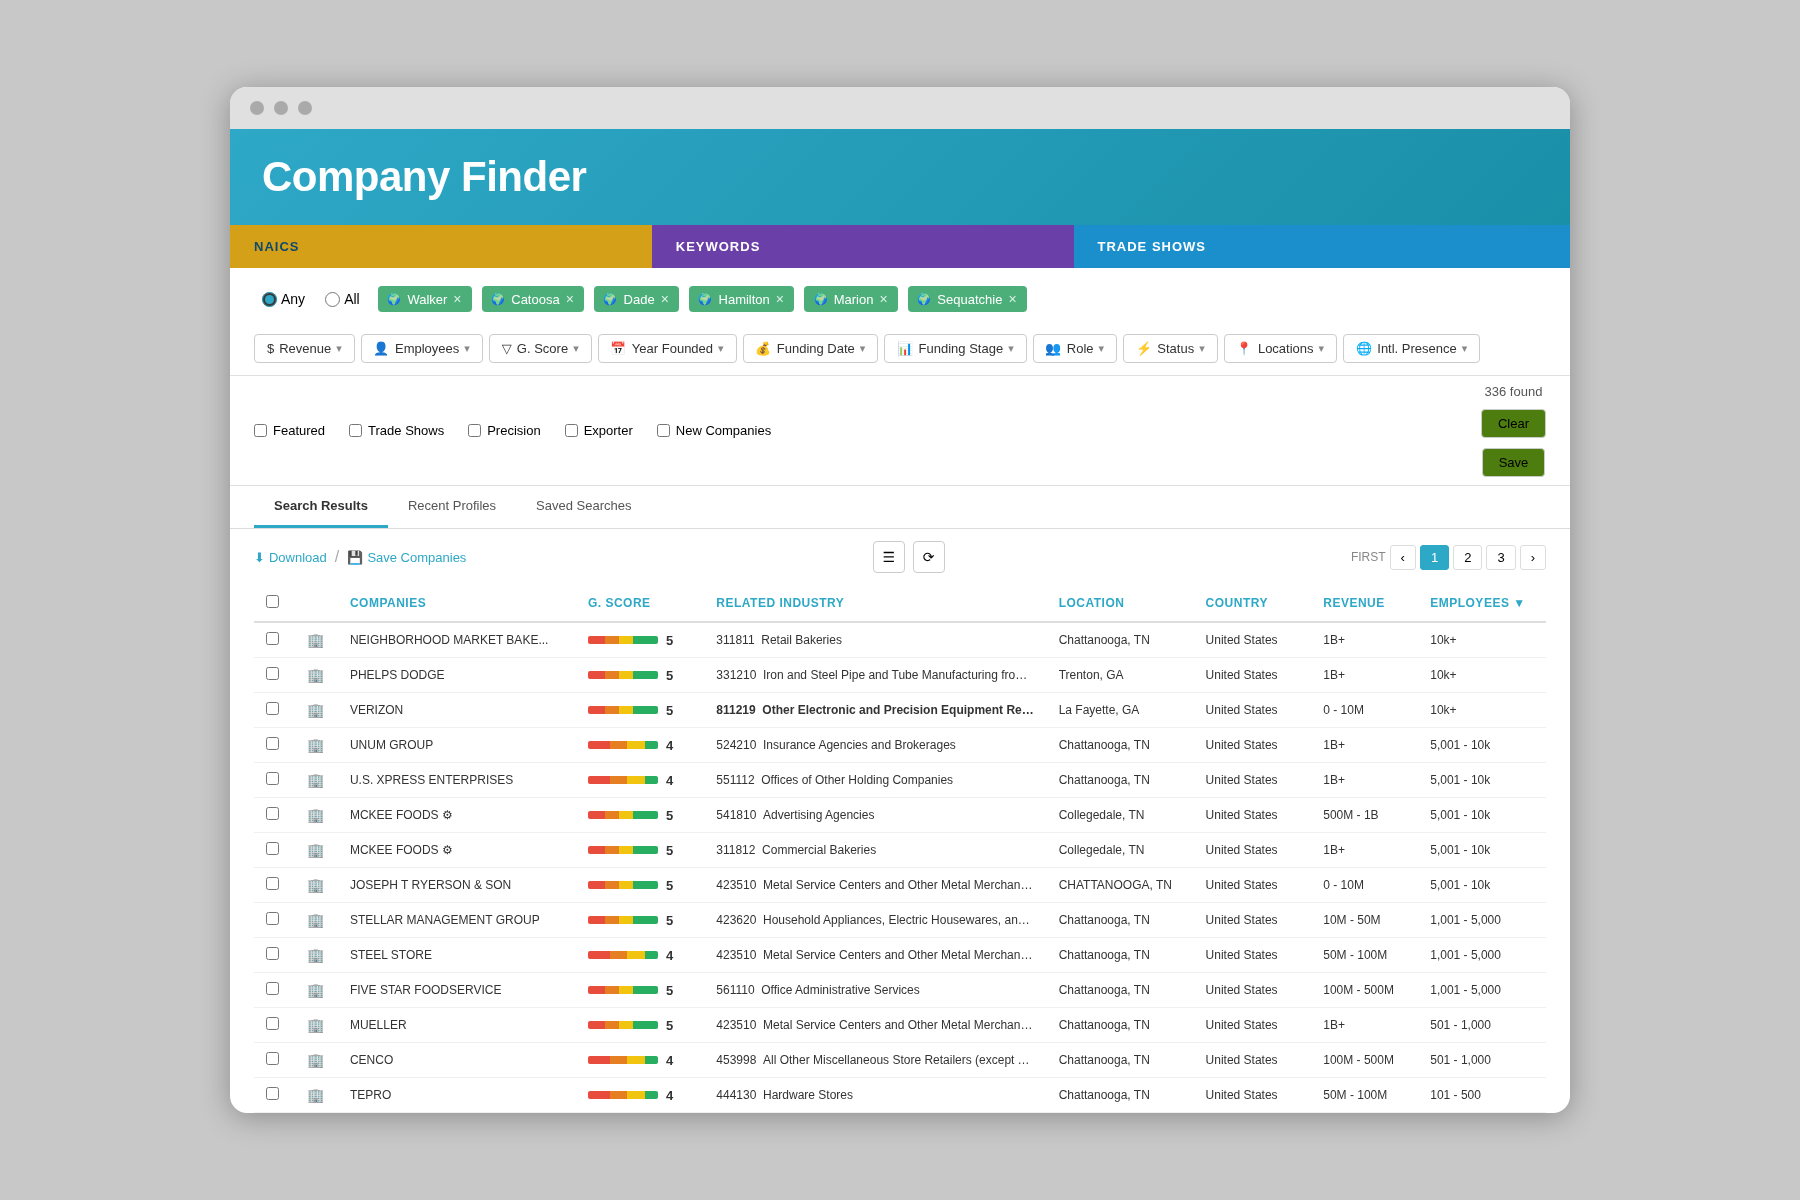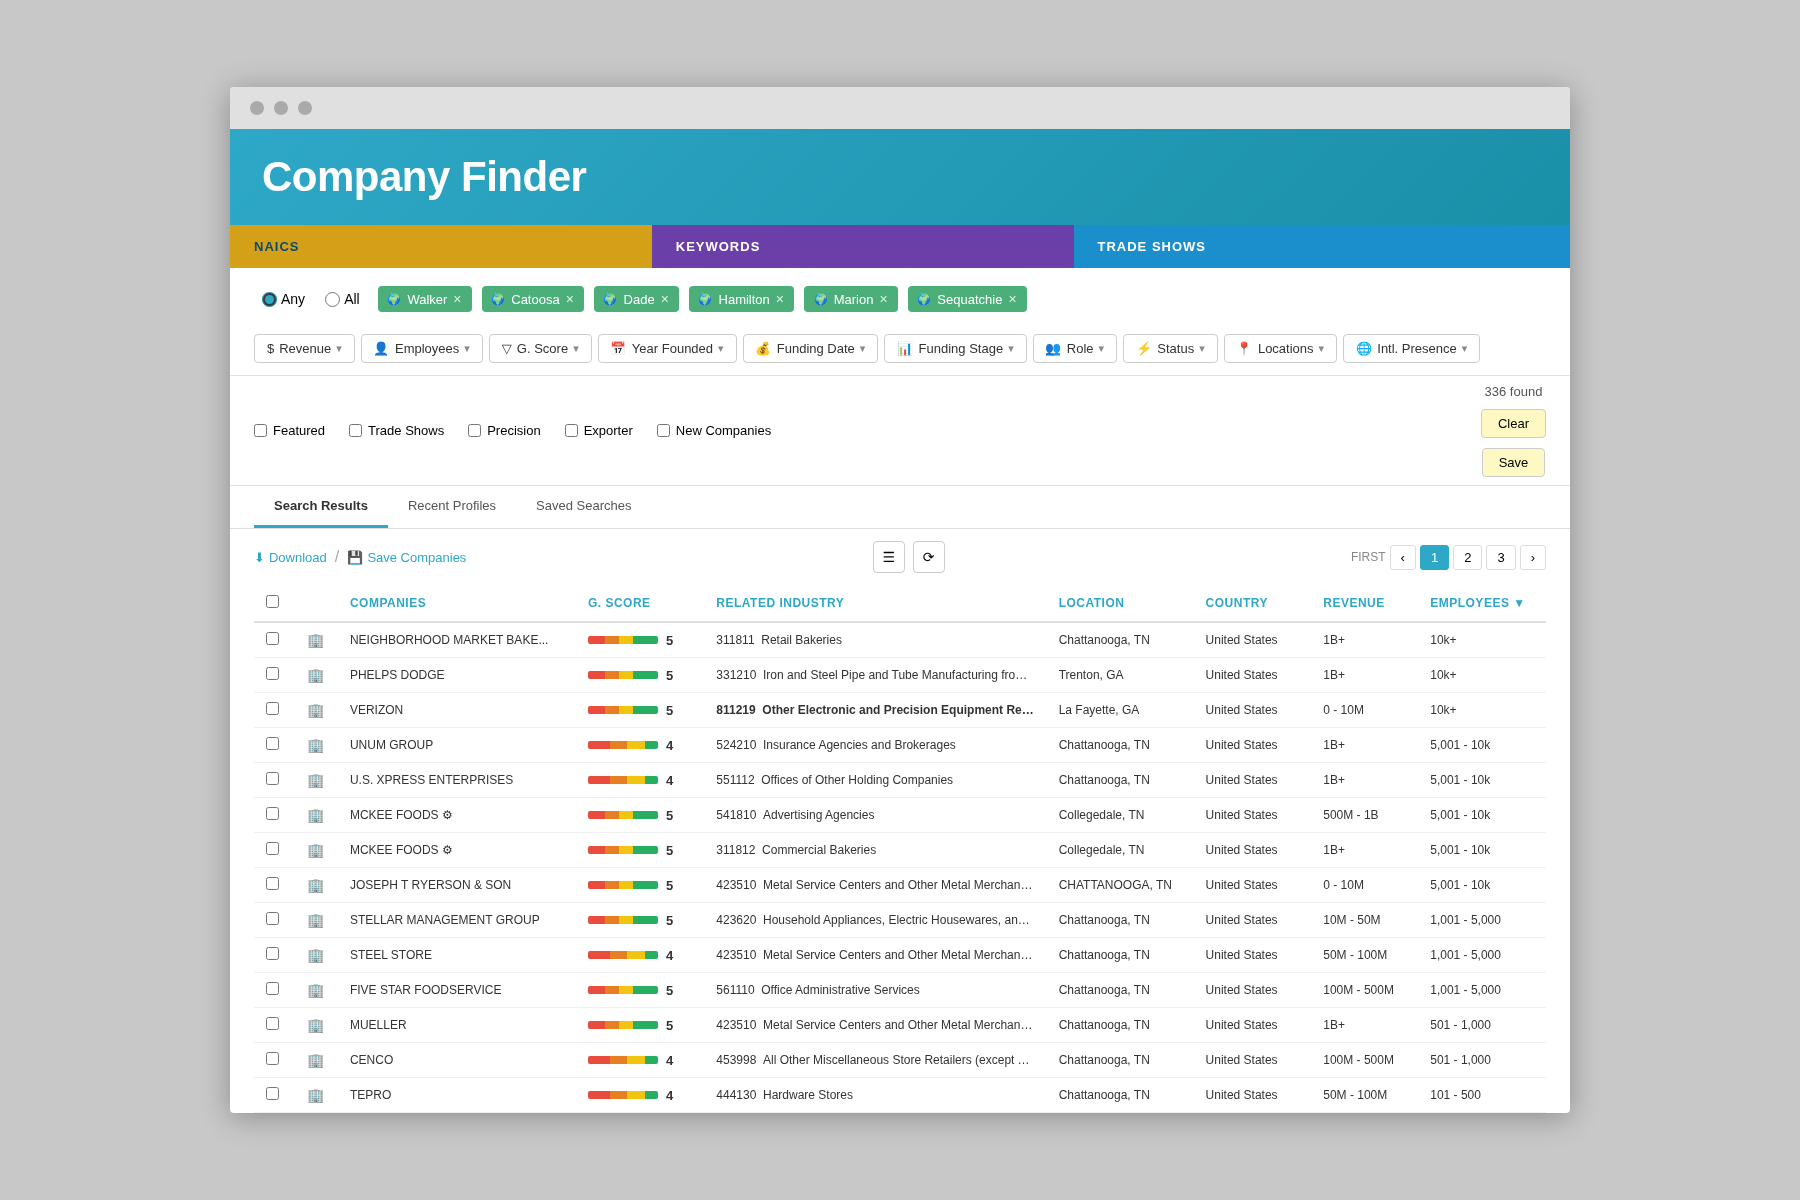--- a/index.html
+++ b/index.html
@@ -1,21 +1,21 @@
 <!DOCTYPE html>
 <html><head>
   <meta charset="utf-8">
   <style>
     * { box-sizing: border-box; margin: 0; padding: 0; }
     body { background: #c8c8c8; font-family: Arial, sans-serif; display: flex; justify-content: center; align-items: center; min-height: 100vh; padding: 20px; }
 
     .browser-window {
       width: 1340px;
       background: #fff;
-      border-radius: 4px;
+      border-radius: 17px;
       overflow: hidden;
       box-shadow: 0 4px 30px rgba(0,0,0,0.3);
     }
 
     .browser-chrome {
       background: #e0e0e0;
       padding: 14px 20px;
       display: flex;
       align-items: center;
       gap: 10px;
@@ -121,21 +121,21 @@
       gap: 24px;
       padding: 8px 24px 8px;
       border-bottom: 1px solid #e0e0e0;
     }
     .checkbox-item { display: flex; align-items: center; gap: 6px; font-size: 13px; cursor: pointer; }
     .found-section { margin-left: auto; display: flex; align-items: center; gap: 10px; font-size: 13px; color: #555; flex-direction: column; }
     .action-btn {
       padding: 6px 16px;
       border: 1px solid #ccc;
       border-radius: 4px;
-      background: #fef9c3;
+      background: #4d7c0f;
       font-size: 13px;
       cursor: pointer;
     }
 
     .search-tabs {
       display: flex;
       gap: 0;
       padding: 0 24px;
       border-bottom: 1px solid #ddd;
     }

